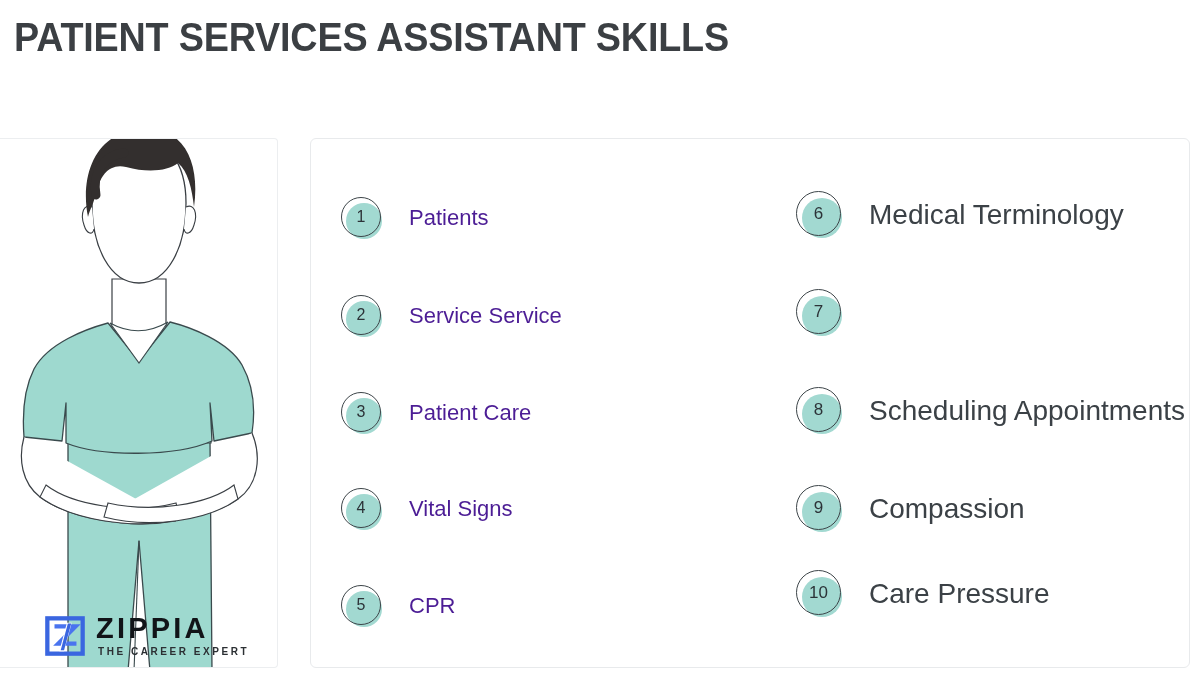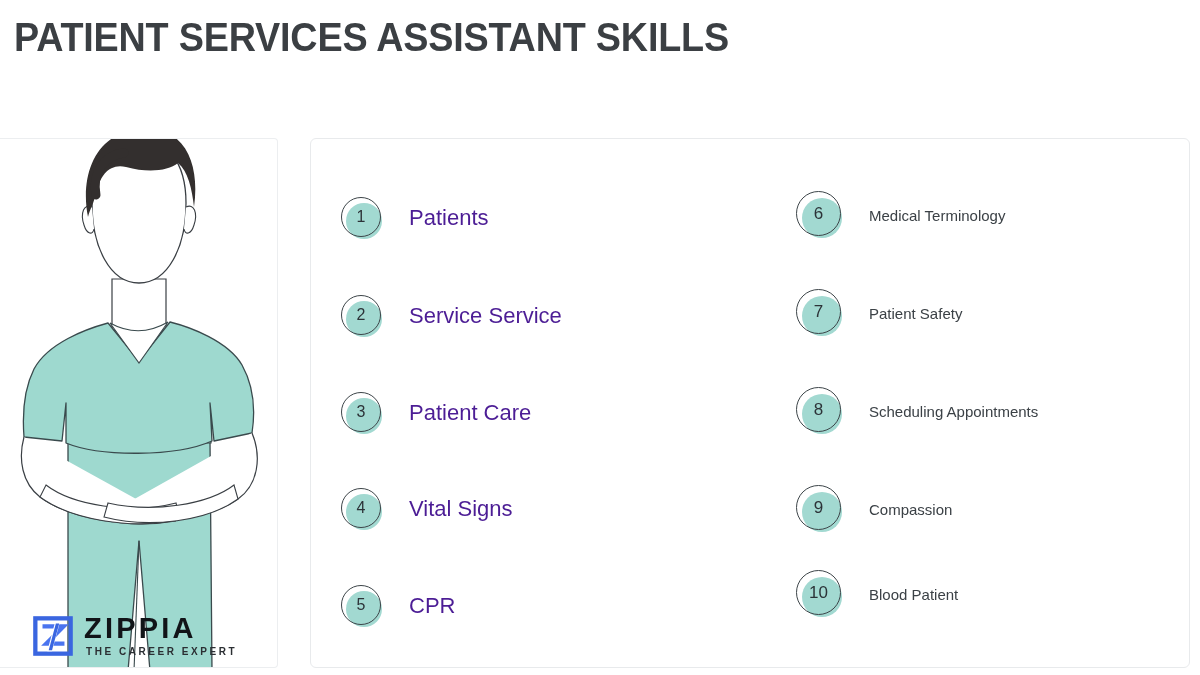--- a/index.html
+++ b/index.html
@@ -41,21 +41,21 @@
     border-left: none;
     border-radius: 0 4px 4px 0;
     background: #ffffff;
     overflow: hidden;
     box-sizing: border-box;
   }
   .illo-svg { position: absolute; left: 0; top: -28px; }
 
   .logo-wrap {
     position: absolute;
-    left: 32px;
+    left: 44px;
     bottom: 10px;
     display: flex;
     align-items: center;
     gap: 10px;
     z-index: 5;
   }
   .logo-mark { width: 42px; height: 42px; flex: none; }
   .logo-text { display: flex; flex-direction: column; line-height: 1; }
   .logo-word {
     font-size: 29px;
@@ -141,21 +141,21 @@
     white-space: nowrap;
   }
 
   
   .col-right .badge { width: 52px; height: 52px; }
   .col-right .badge-fill { left: 8px; top: 9px; width: 40px; height: 40px; }
   .col-right .badge-ring { left: 2px; top: 2px; width: 45px; height: 45px; }
   .col-right .badge-num { left: 2px; top: 2px; width: 45px; height: 45px; font-size: 17px; }
   .col-right .skill-label {
     margin-left: 23px;
-    font-size: 15px;
+    font-size: 28px;
     color: #3b4146;
     white-space: nowrap;
   }
 </style>
 </head>
 <body>
 
 <div class="page-title">PATIENT SERVICES ASSISTANT SKILLS</div>
 
 <div class="illo-panel">
@@ -283,21 +283,20 @@
         </div>
         <div class="skill-label">Medical Terminology</div>
       </div>
 
       <div class="skill-row" style="top:148px">
         <div class="badge">
           <div class="badge-fill"></div>
           <div class="badge-ring"></div>
           <div class="badge-num">7</div>
         </div>
-        <div class="skill-label">Patient Safety</div>
       </div>
 
       <div class="skill-row" style="top:246px">
         <div class="badge">
           <div class="badge-fill"></div>
           <div class="badge-ring"></div>
           <div class="badge-num">8</div>
         </div>
         <div class="skill-label">Scheduling Appointments</div>
       </div>
@@ -310,17 +309,17 @@
         </div>
         <div class="skill-label">Compassion</div>
       </div>
 
       <div class="skill-row" style="top:429px">
         <div class="badge">
           <div class="badge-fill"></div>
           <div class="badge-ring"></div>
           <div class="badge-num">10</div>
         </div>
-        <div class="skill-label">Blood Patient</div>
+        <div class="skill-label">Care Pressure</div>
       </div>
     </div>
   </div>
 </div>
 
 </body></html>

